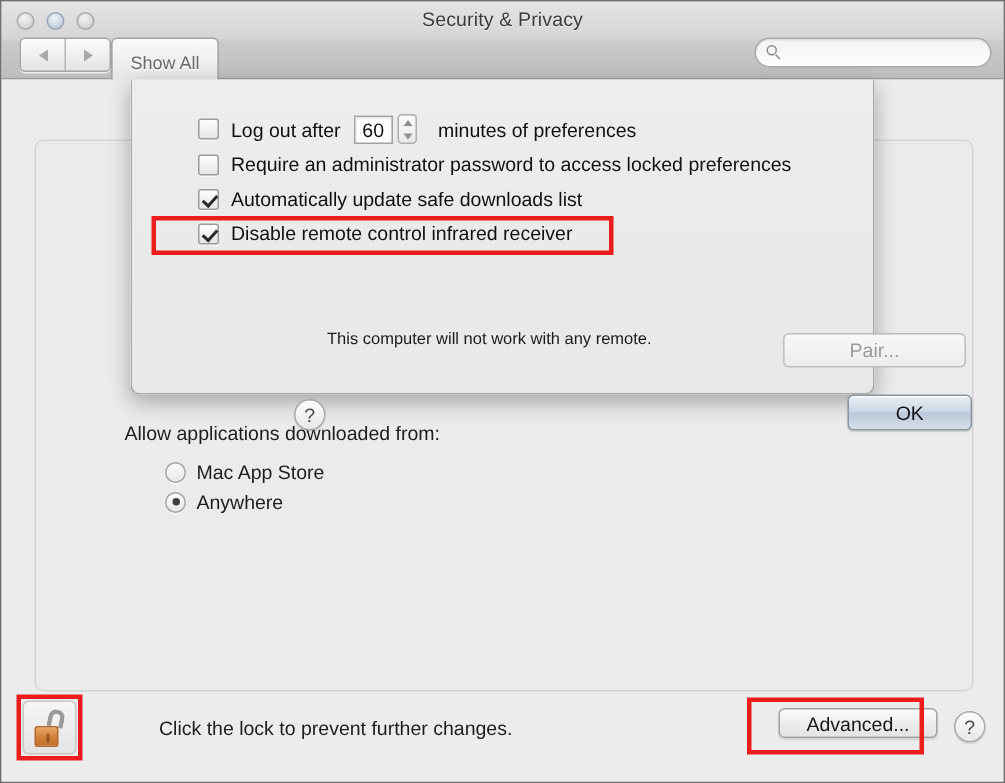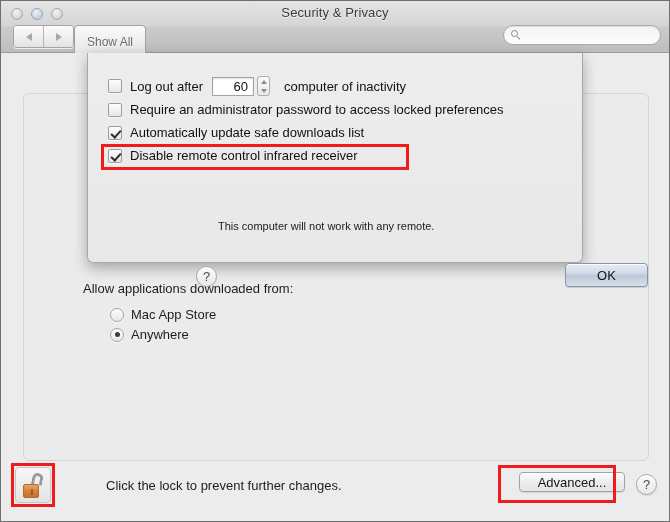--- a/index.html
+++ b/index.html
@@ -349,20 +349,21 @@
     border-radius: 0 0 6px 6px;
     box-shadow: 0 5px 14px rgba(0,0,0,.30);
     box-sizing: border-box;
   }
   .check-row {
     position: absolute;
     display: flex;
     align-items: center;
     font-size: 13px;
     color: #111;
+    margin-left: 24px;
   }
   .cbox {
     width: 14px; height: 14px;
     border: 1px solid #9d9d9d;
     border-radius: 2px;
     background: linear-gradient(to bottom,#fdfdfd,#e6e6e6);
     box-sizing: border-box;
     position: relative;
     flex: none;
     margin-right: 8px;
@@ -371,21 +372,21 @@
   .cbox.checked::after {
     content: "";
     position: absolute;
     left: 4px; top: 1px;
     width: 4px; height: 8px;
     border: solid #2a2a2a;
     border-width: 0 2px 2px 0;
     transform: rotate(42deg);
   }
   .stepper-field {
-    width: 42px; height: 19px;
+    width: 26px; height: 19px;
     border: 1px solid #a2a2a2;
     background: #fff;
     box-sizing: border-box;
     display: flex;
     align-items: center;
     justify-content: flex-end;
     padding-right: 5px;
     font-size: 13px;
     color: #111;
     box-shadow: inset 0 1px 2px rgba(0,0,0,.12);
@@ -543,40 +544,41 @@
     <div id="sheet">
 
       <div class="check-row" style="left:20px; top:23px;">
         <span class="cbox"></span>
         <span>Log out after</span>
         <span class="stepper-field" style="margin-left:9px;">60</span>
         <span class="stepper">
           <span class="sa up"></span>
           <span class="sa down"></span>
         </span>
-        <span style="margin-left:14px;">computer of inactivity</span>
+        <span style="margin-left:14px;">minutes of preferences</span>
       </div>
 
       <div class="check-row" style="left:20px; top:49px;">
         <span class="cbox"></span>
         <span>Require an administrator password to access locked preferences</span>
       </div>
 
       <div class="check-row" style="left:20px; top:95px;">
         <span class="cbox checked"></span>
         <span>Disable remote control infrared receiver</span>
       </div>
 
       <div class="check-row" style="left:20px; top:72px;">
         <span class="cbox checked"></span>
         <span>Automatically update safe downloads list</span>
       </div>
 
       <div id="sheet-note">This computer will not work with any remote.</div>
 
+      <div id="pair-button">Pair...</div>
       <div class="help-btn" id="sheet-help">?</div>
       <div id="ok-button">OK</div>
     </div>
 
     <div class="redbox" style="left:100px; top:91px; width:308px; height:26px;"></div>
     <div class="redbox" style="left:10px; top:410px; width:44px; height:44px;"></div>
     <div class="redbox" style="left:497px; top:412px; width:118px; height:38px;"></div>
 
   </div>
 </div>

